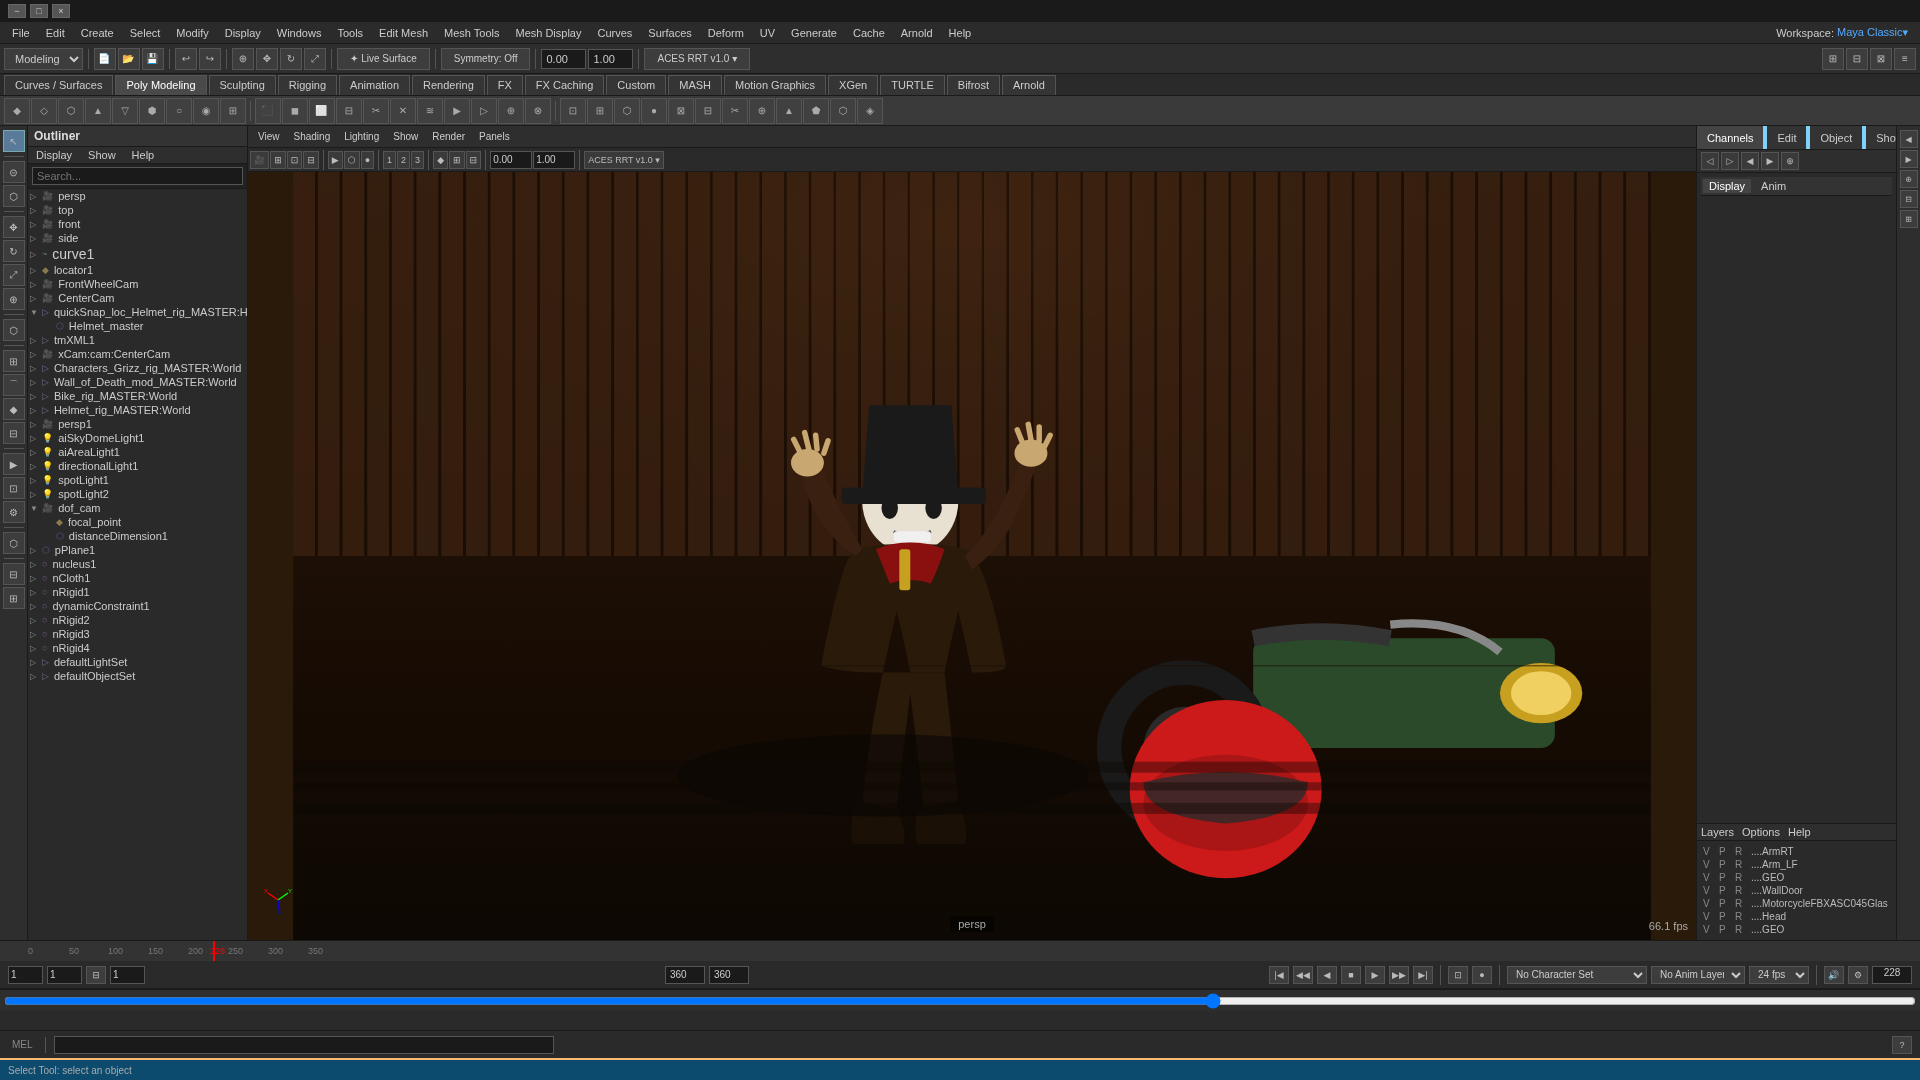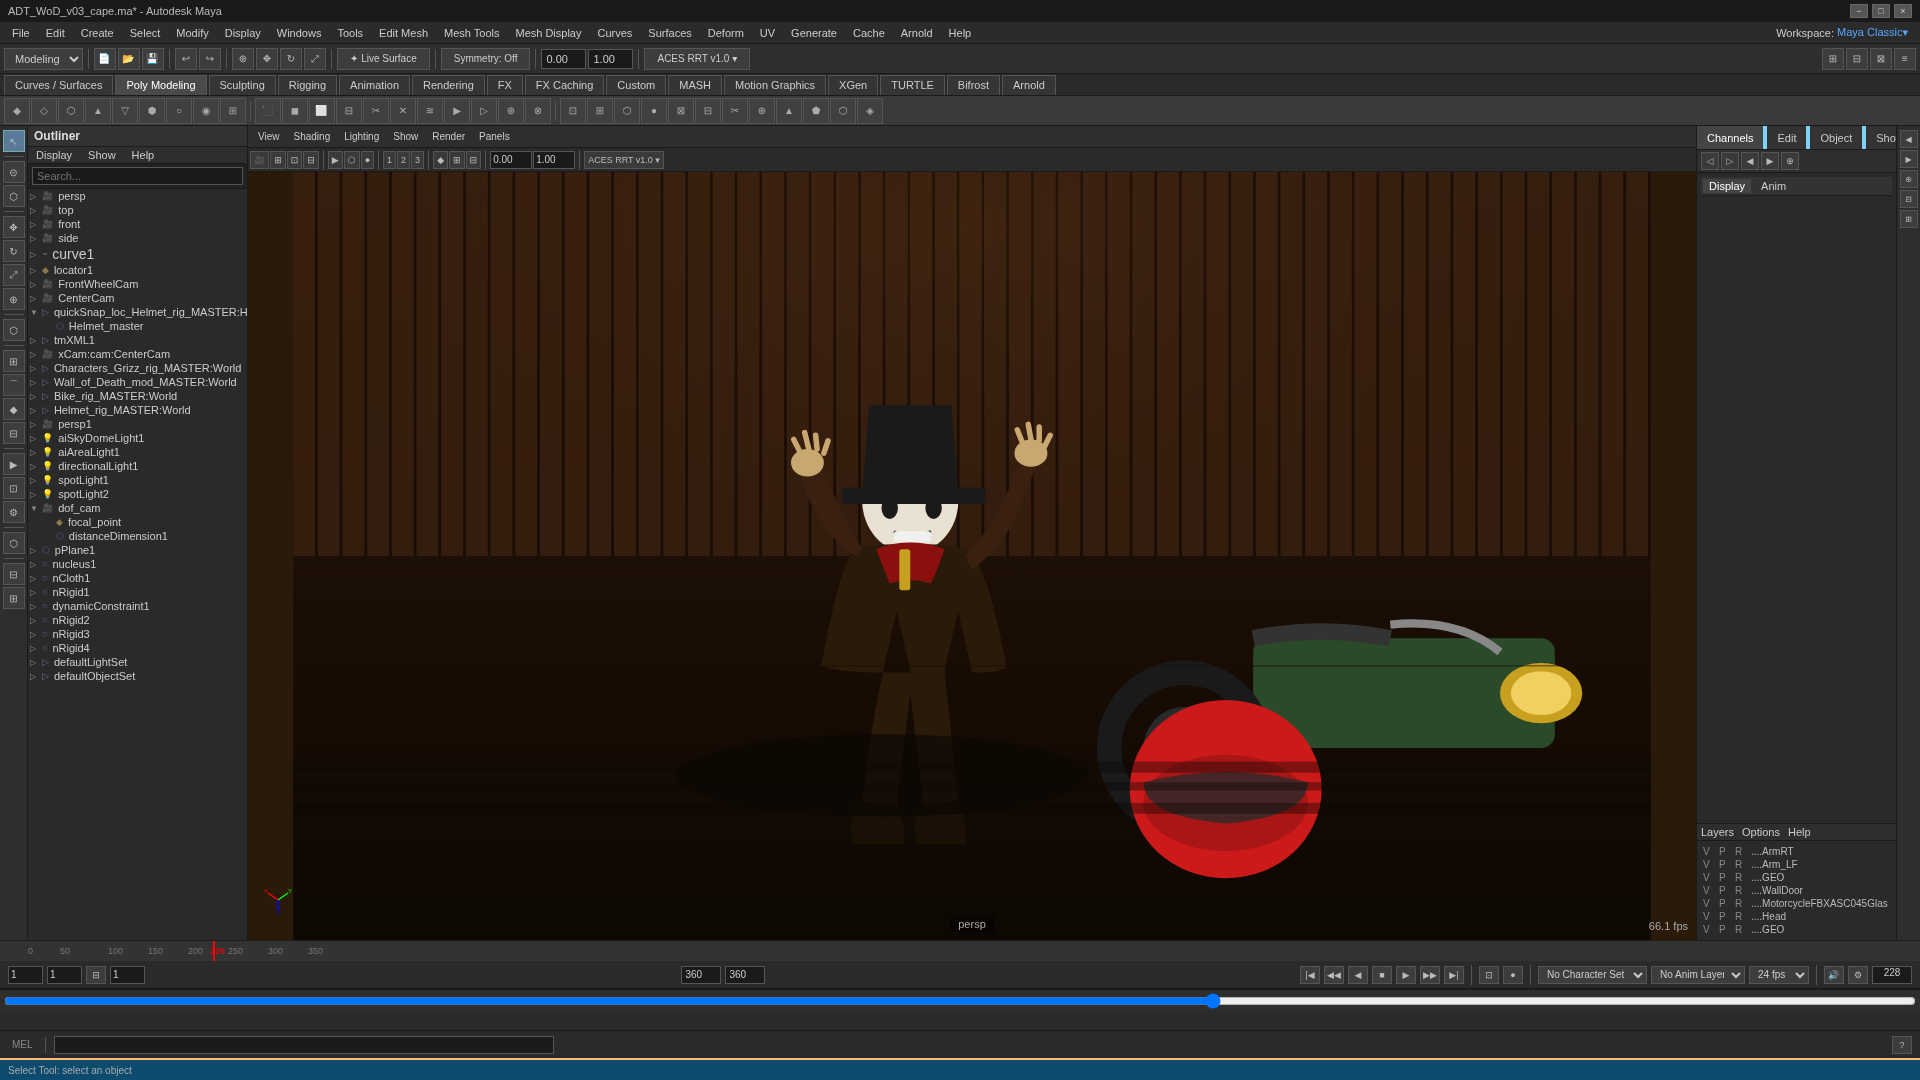--- a/index.html
+++ b/index.html
@@ -547,21 +547,20 @@
     #scene-svg {
       position: absolute;
       top: 0; left: 0;
       width: 100%; height: 100%;
     }
   </style>
 </head>
 <body>
 
 <div id="title-bar">
-  <span class="title-text">ADT_WoD_v03_cape.ma* - Autodesk Maya</span>
   <div class="win-controls">
     <div class="win-btn">−</div>
     <div class="win-btn">□</div>
     <div class="win-btn">×</div>
   </div>
 </div>
 
 <div id="menu-bar">
   <div class="menu-item">File</div>
   <div class="menu-item">Edit</div>
@@ -1255,21 +1254,21 @@
     <div class="fr-btn">⊕</div>
     <div class="fr-btn">⊟</div>
     <div class="fr-btn">⊞</div>
   </div>
 </div>
 
 <div id="timeline-container">
 
   <div id="timeline-row2" style="height:20px;position:relative;overflow:hidden;">
     <span class="tl-number" style="left:28px;">0</span>
-    <span class="tl-number" style="left:60px;">50</span>
+    <span class="tl-number" style="left:69px;">50</span>
     <span class="tl-number" style="left:108px;">100</span>
     <span class="tl-number" style="left:148px;">150</span>
     <span class="tl-number" style="left:188px;">200</span>
     <span class="tl-number" style="left:210px;color:#f00;">228</span>
     <span class="tl-number" style="left:228px;">250</span>
     <span class="tl-number" style="left:268px;">300</span>
     <span class="tl-number" style="left:308px;">350</span>
 
     <div style="position:absolute;top:0;left:213px;width:2px;height:20px;background:#f00;"></div>
   </div>
@@ -1287,21 +1286,21 @@
     <div class="tc-btn">◀◀</div>
     <div class="tc-btn">◀</div>
     <div class="tc-btn">■</div>
     <div class="tc-btn">▶</div>
     <div class="tc-btn">▶▶</div>
     <div class="tc-btn">▶|</div>
     <div class="tb-separator"></div>
     <div class="tc-btn">⊡</div>
     <div class="tc-btn">●</div>
     <div class="tb-separator"></div>
-    <select class="bc-dropdown" style="width:109px;">
+    <select class="bc-dropdown" style="width:140px;">
       <option>No Character Set</option>
     </select>
     <select class="bc-dropdown" style="width:94px;">
       <option>No Anim Layer</option>
     </select>
     <select class="bc-dropdown" style="width:60px;">
       <option>24 fps</option>
     </select>
     <div class="tb-separator"></div>
     <div class="tc-btn">🔊</div>

